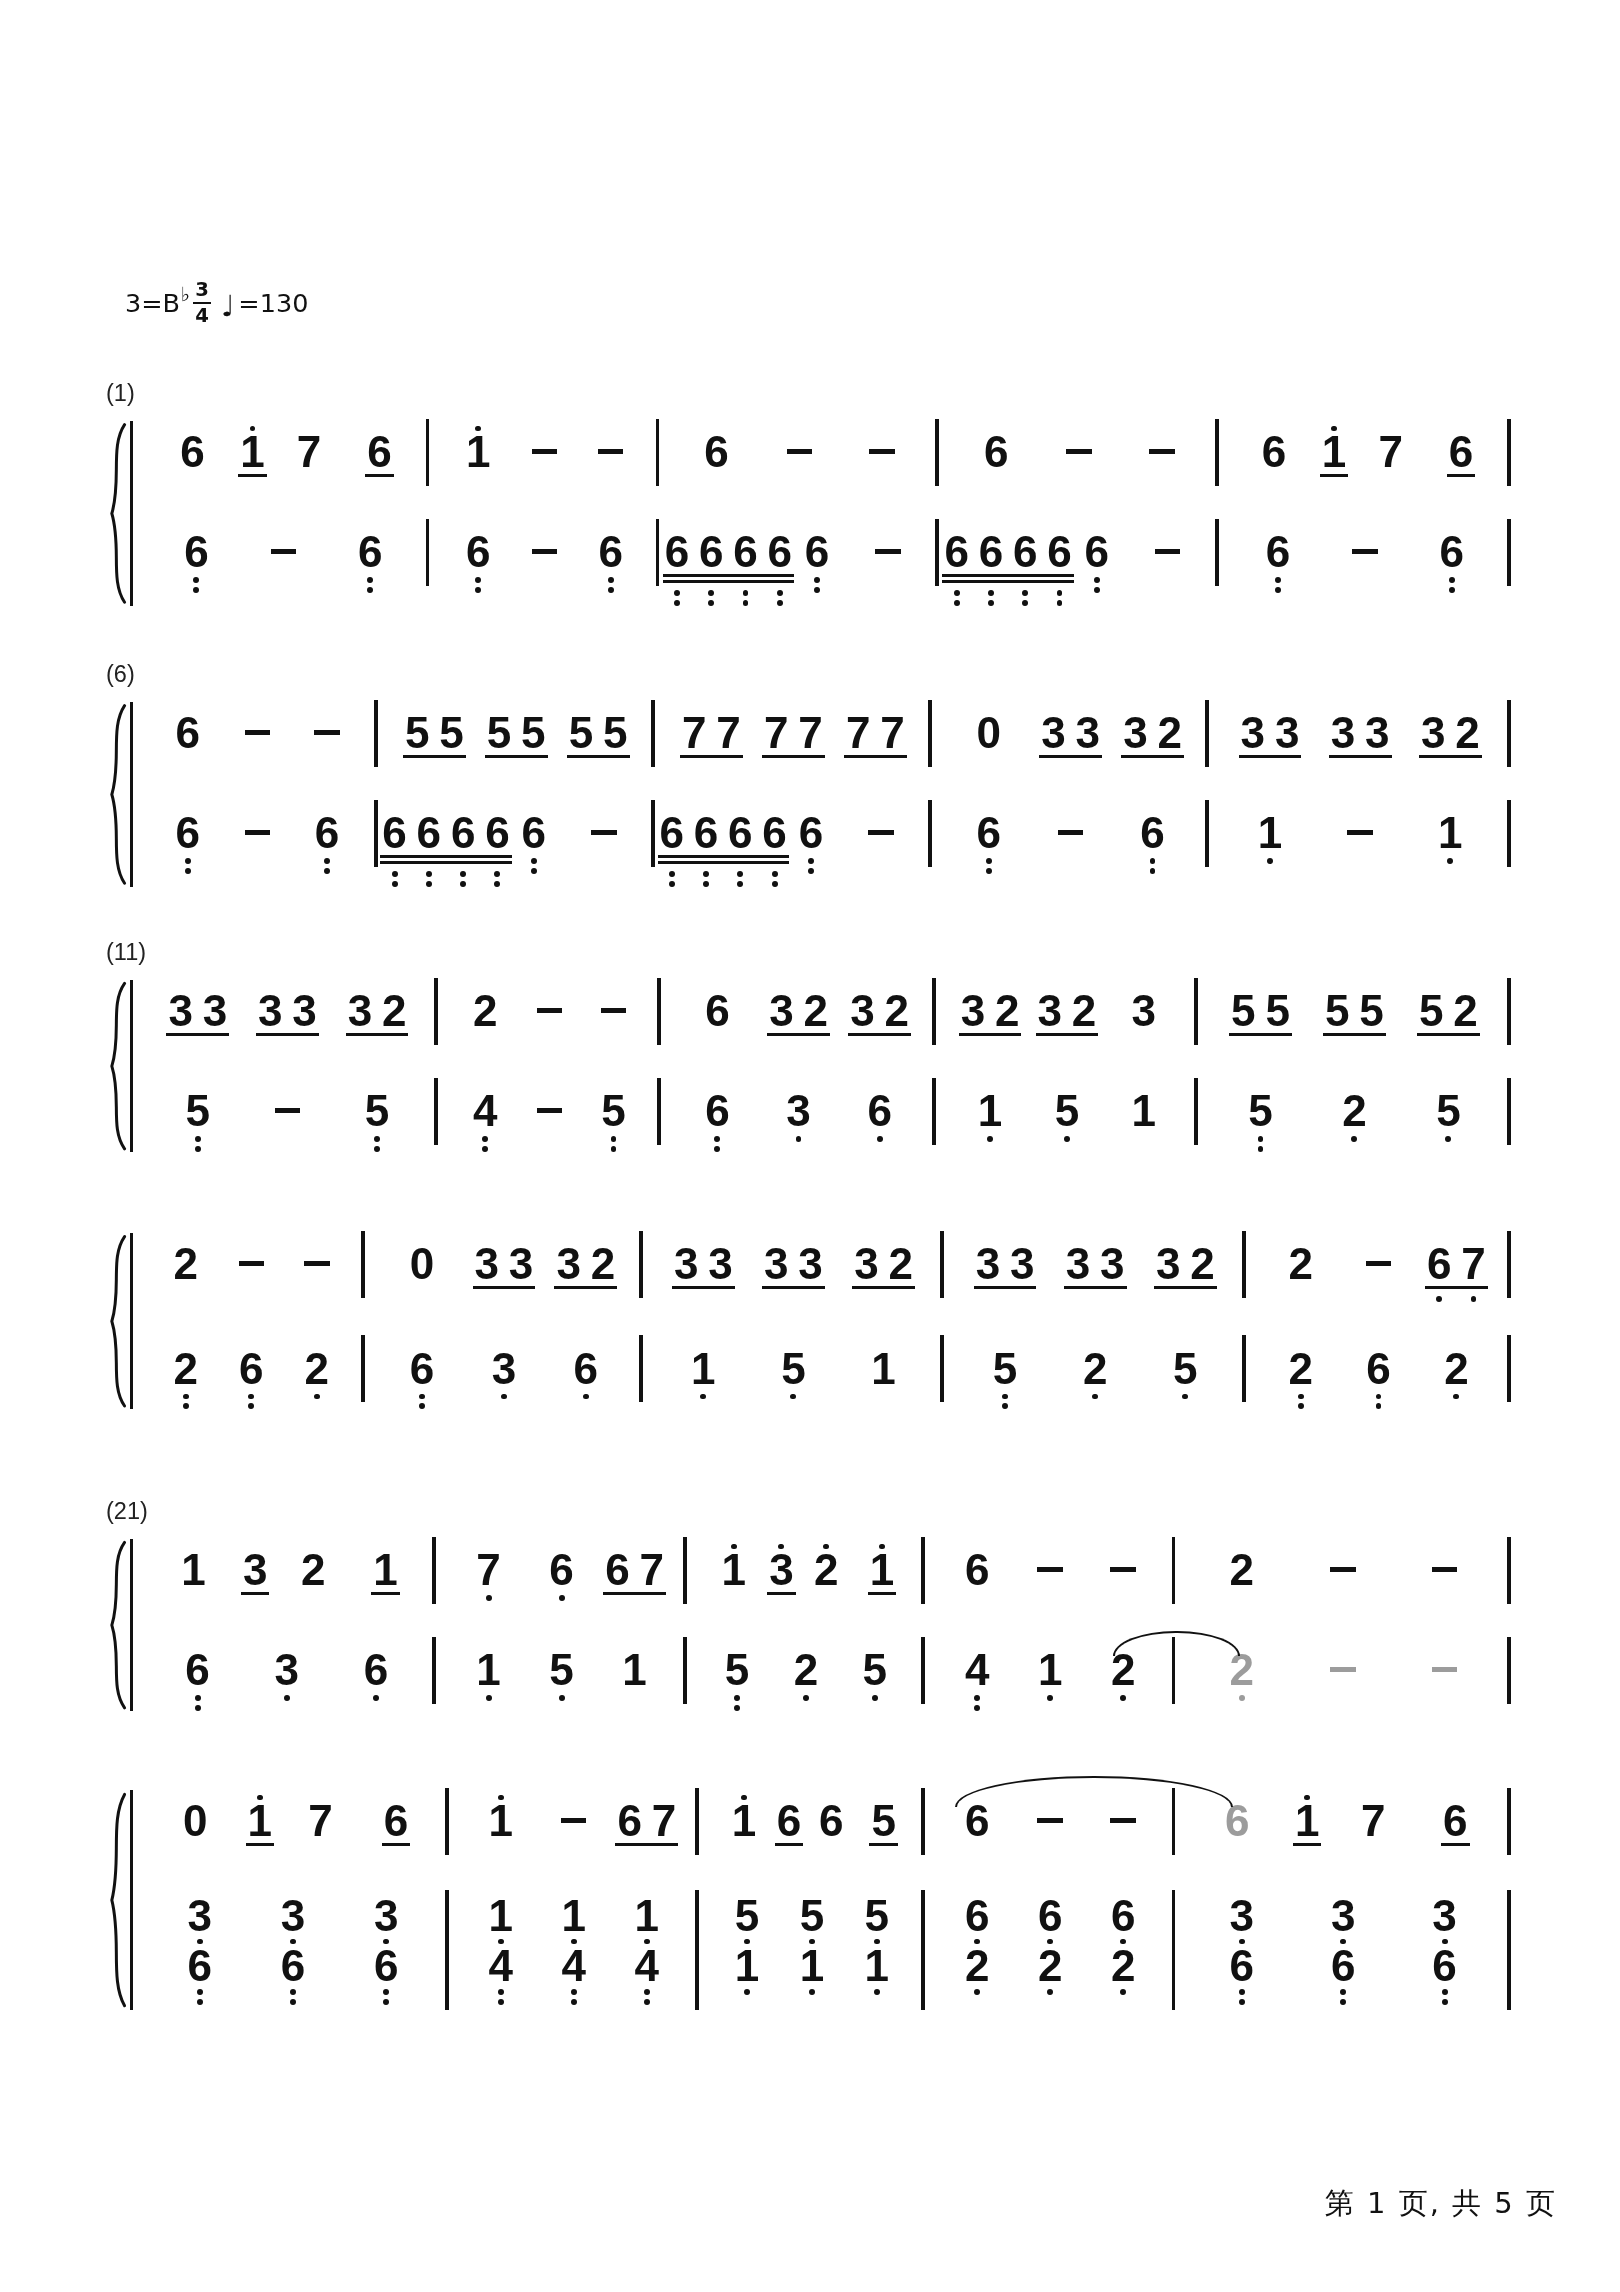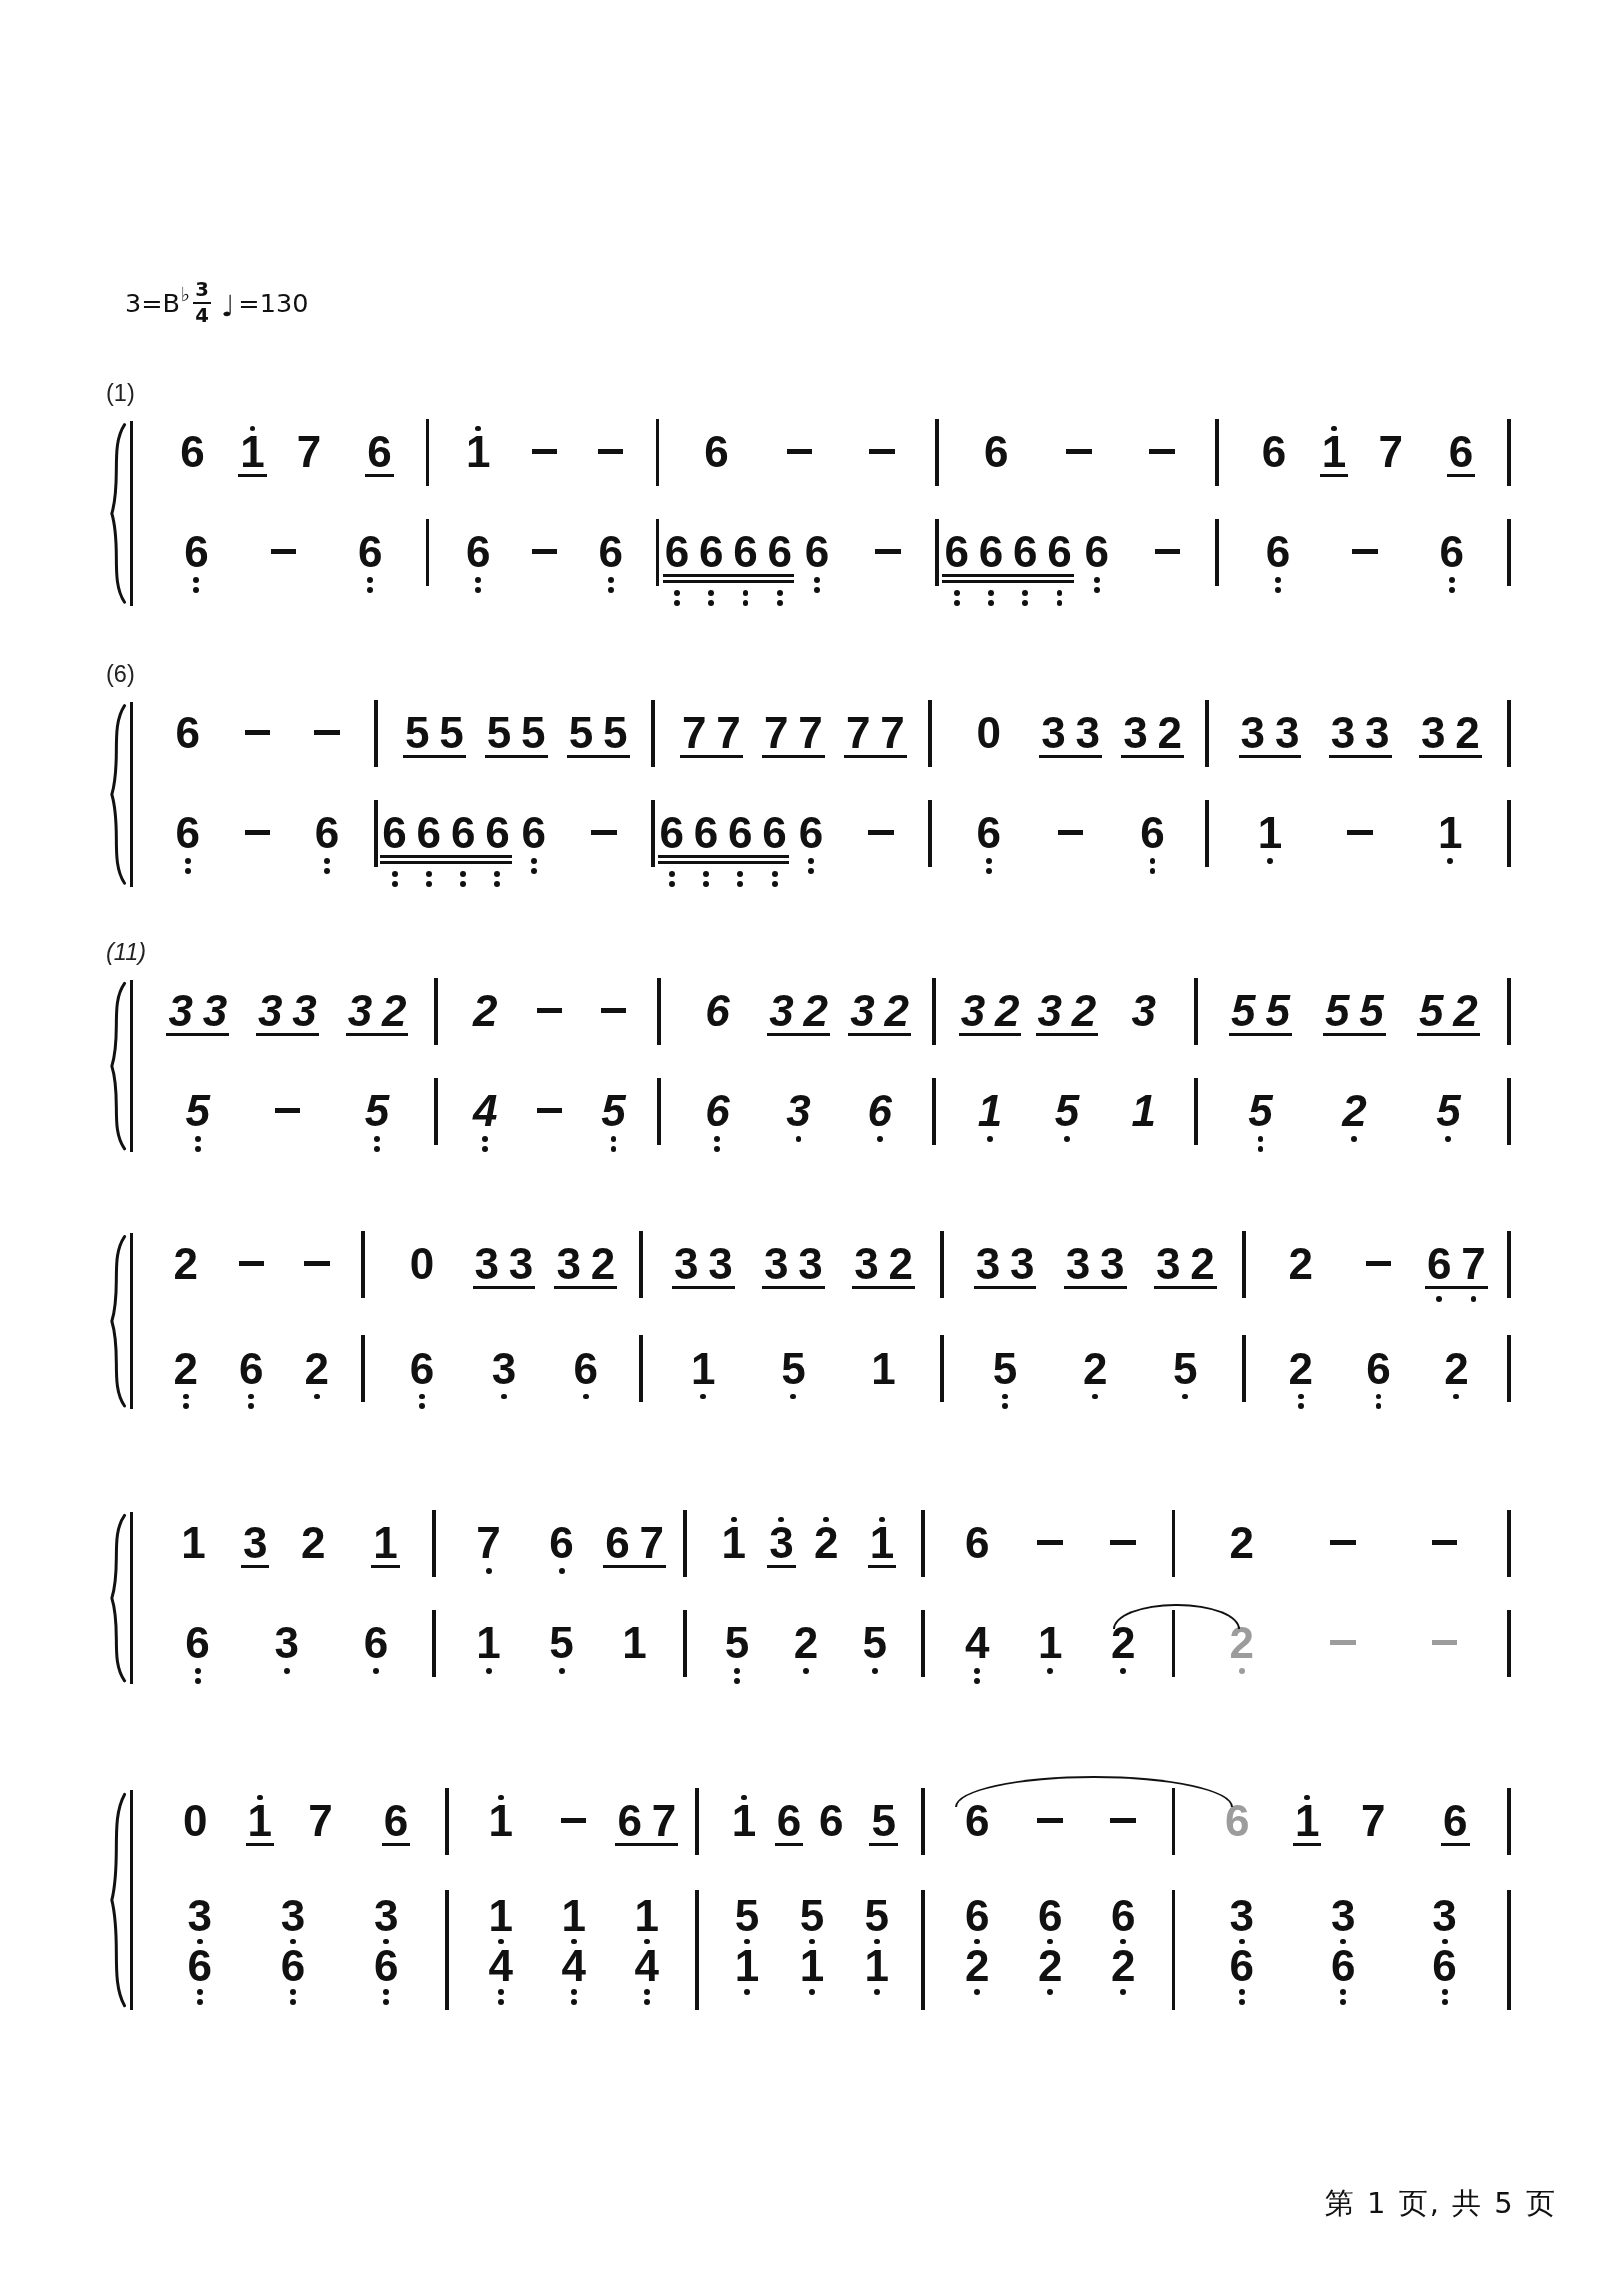--- a/index.html
+++ b/index.html
@@ -957,21 +957,21 @@
                       </div>
                     </div>
                   </div>
                 </div>
               </div>
               <div class="bar"></div>
             </div>
           </div>
         </div>
       </div>
-      <div class="system" style="top: 939px; font-style: italic;">
+      <div class="system" style="top: 939px;">
         <div class="sysnum">(11)</div>
         <div class="sysbody">
           <div class="bracecol">
             <svg viewBox="0 0 24 100" preserveAspectRatio="none">
               <path d="M 21 2 C 6 14, 18 32, 8 50 C 18 68, 6 86, 21 98" fill="none" stroke="#111" stroke-width="3" vector-effect="non-scaling-stroke" stroke-linecap="round"></path>
             </svg>
           </div>
           <div class="leftline"></div>
           <div class="staves">
             <div class="staff upper">
@@ -1773,20 +1773,21 @@
                     </div>
                   </div>
                 </div>
               </div>
               <div class="bar"></div>
             </div>
           </div>
         </div>
       </div>
       <div class="system" style="top: 1498px;">
+        <div class="sysnum">(21)</div>
         <div class="sysbody">
           <div class="bracecol">
             <svg viewBox="0 0 24 100" preserveAspectRatio="none">
               <path d="M 21 2 C 6 14, 18 32, 8 50 C 18 68, 6 86, 21 98" fill="none" stroke="#111" stroke-width="3" vector-effect="non-scaling-stroke" stroke-linecap="round"></path>
             </svg>
           </div>
           <div class="leftline"></div>
           <div class="staves">
             <div class="staff upper">
               <div class="measure" style="flex-grow: 22;">

